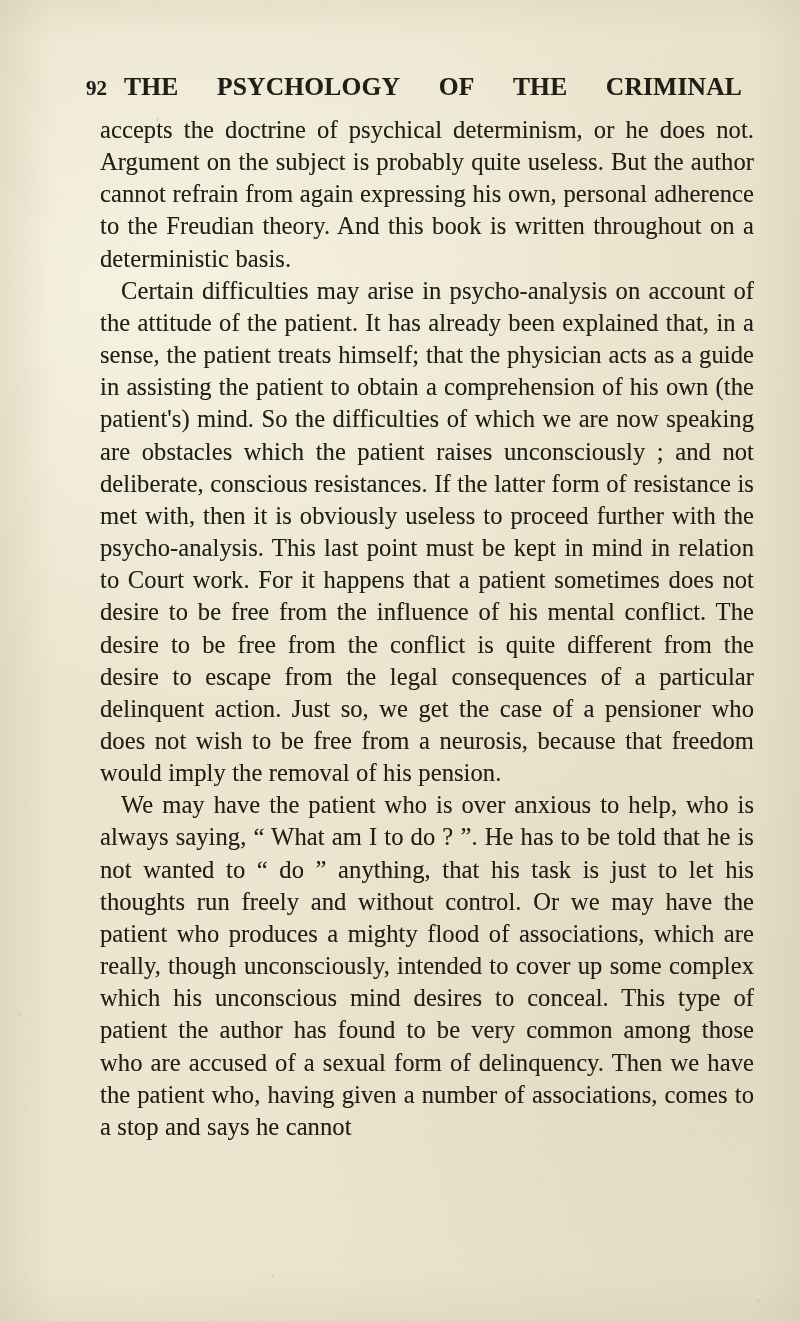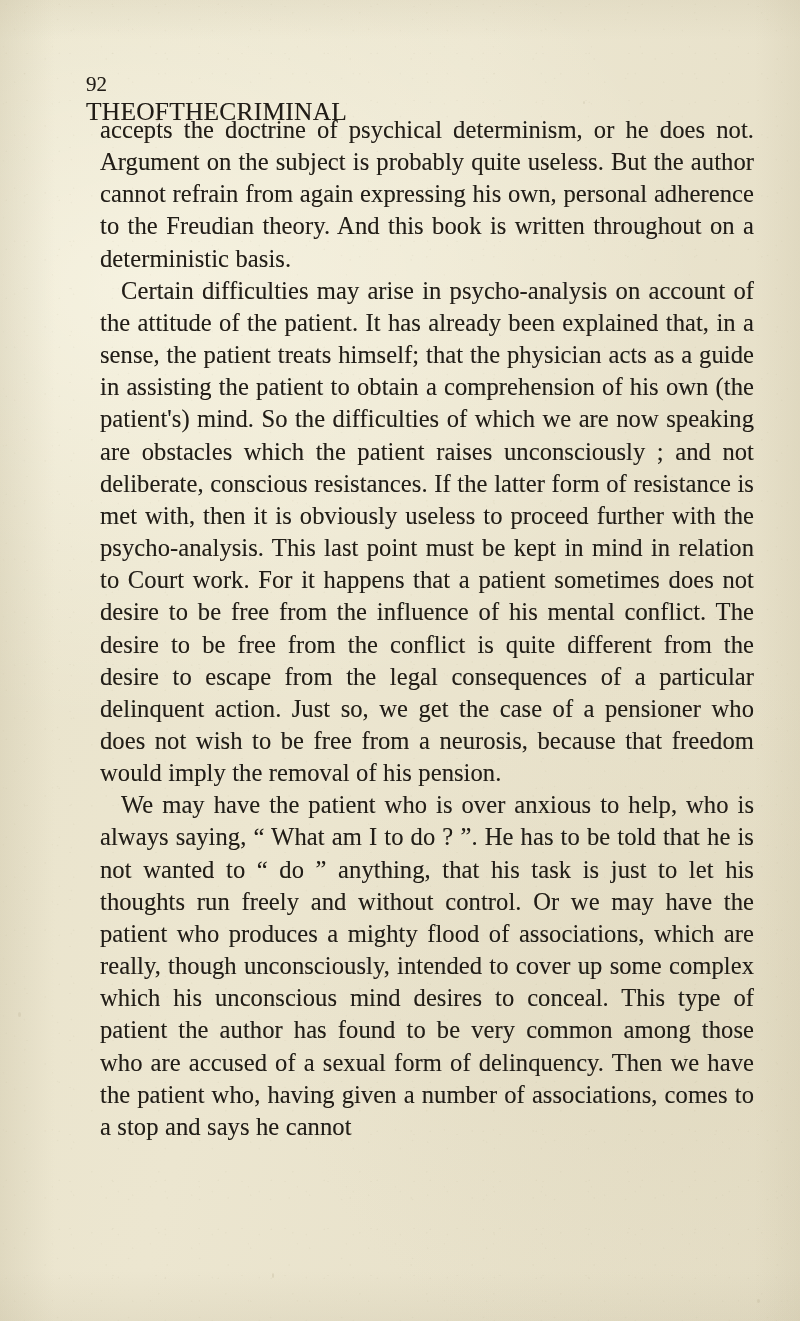--- a/index.html
+++ b/index.html
@@ -54,23 +54,22 @@
   }
   
   #running-head {
     position: absolute;
     left: 86px;
     top: 72px;
     width: 656px;
     display: flex;
     align-items: baseline;
     white-space: nowrap;
-    font-weight: normal;
+    font-weight: bold;
     letter-spacing: 0.4px;
-    flex-direction: column;
   }
   #running-head .folio {
     font-size: 21px;
     letter-spacing: 0px;
     margin-right: 17px;
   }
   #running-head .head-title {
     font-size: 25.5px;
     flex: 1;
     display: flex;
@@ -121,20 +120,21 @@
   <div class="speck" style="left:18px;  top:1012px; width:3px; height:5px; opacity:.4;"></div>
   <div class="speck" style="left:272px; top:1273px; width:2px; height:5px; opacity:.5;"></div>
   <div class="speck" style="left:757px; top:1299px; width:3px; height:4px; opacity:.4;"></div>
   <div class="speck" style="left:684px; top:1055px; width:2px; height:3px; opacity:.35;"></div>
 
   <div class="content">
     <div id="running-head">
       <span class="folio">92</span>
       <span class="head-title">
           <span class="w">THE</span>
+          <span class="w">PSYCHOLOGY</span>
           <span class="w">OF</span>
           <span class="w">THE</span>
           <span class="w">CRIMINAL</span>
         </span>
     </div>
 
     <div id="body-text">
         <p class="para first">accepts the doctrine of psychical determinism, or he does not. Argument on the subject is probably quite useless. But the author cannot refrain from again expressing his own, personal adherence to the Freudian theory. And this book is written throughout on a deterministic basis.</p>
         <p class="para">Certain difficulties may arise in psycho-analysis on account of the attitude of the patient. It has already been explained that, in a sense, the patient treats himself; that the physician acts as a guide in assisting the patient to obtain a comprehension of his own (the patient's) mind. So the difficulties of which we are now speaking are obstacles which the patient raises unconsciously ; and not deliberate, conscious resistances. If the latter form of resistance is met with, then it is obviously useless to proceed further with the psycho-analysis. This last point must be kept in mind in relation to Court work. For it happens that a patient sometimes does not desire to be free from the influence of his mental conflict. The desire to be free from the conflict is quite different from the desire to escape from the legal consequences of a particular delinquent action. Just so, we get the case of a pensioner who does not wish to be free from a neurosis, because that freedom would imply the removal of his pension.</p>
         <p class="para">We may have the patient who is over anxious to help, who is always saying, “ What am I to do ? ”. He has to be told that he is not wanted to “ do ” anything, that his task is just to let his thoughts run freely and without control. Or we may have the patient who produces a mighty flood of associations, which are really, though unconsciously, intended to cover up some complex which his unconscious mind desires to conceal. This type of patient the author has found to be very common among those who are accused of a sexual form of delinquency. Then we have the patient who, having given a number of associations, comes to a stop and says he cannot</p>

